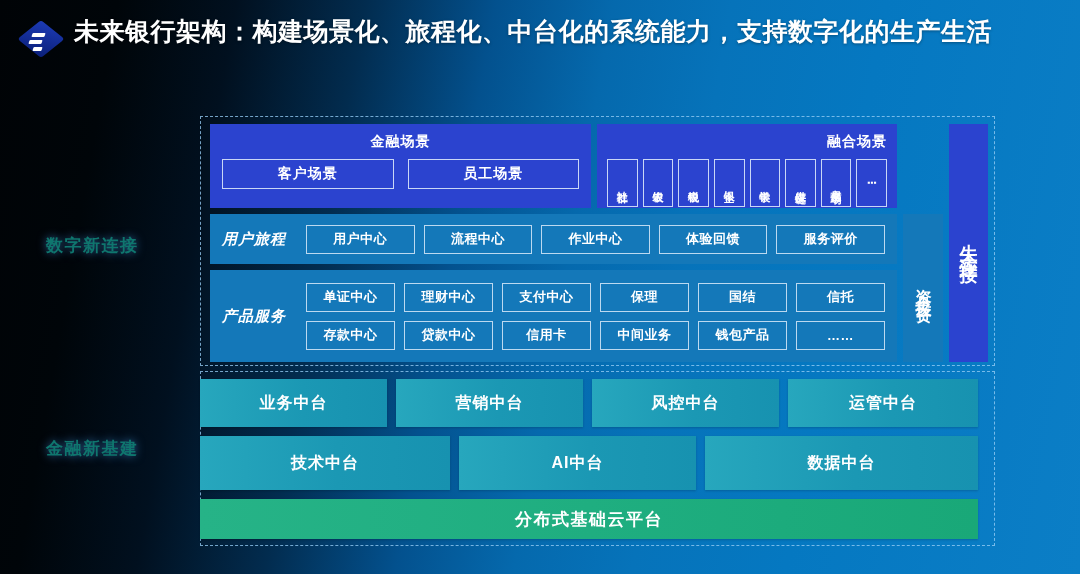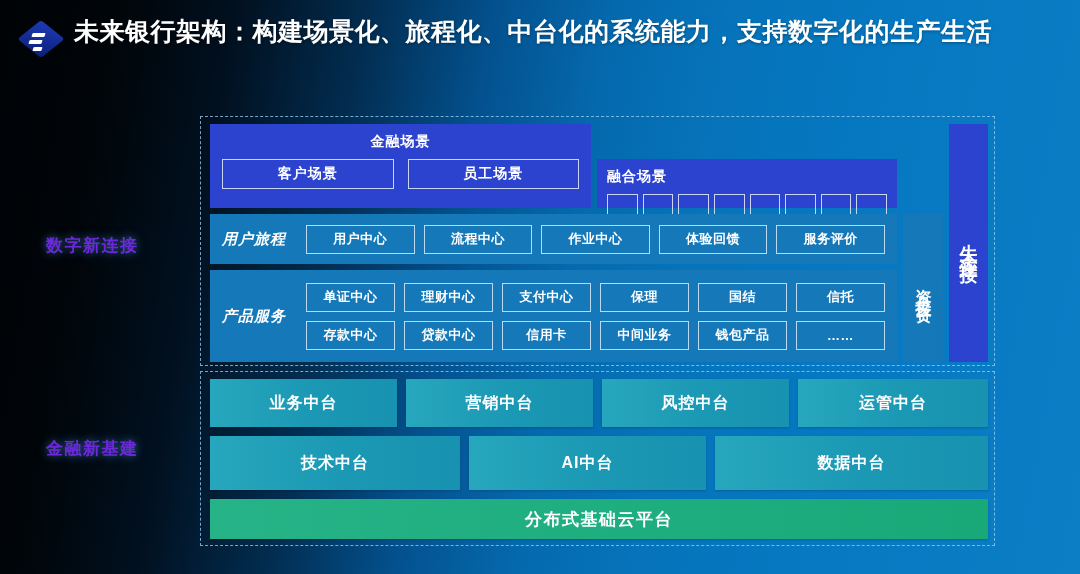--- a/index.html
+++ b/index.html
@@ -46,21 +46,21 @@
     font-weight: bold;
     line-height: 1.42;
     letter-spacing: 0.5px;
     max-width: 925px;
     text-shadow: 0 1px 3px rgba(0,0,0,.35);
   }
 
   
   .side-label {
     position: absolute;
-    color: #6d28d9;
+    color: #0f766e;
     font-size: 17px;
     font-weight: bold;
     letter-spacing: 1.5px;
     text-shadow: 0 0 10px rgba(80,170,255,.55);
     white-space: nowrap;
   }
   .side-label.upper { left: 46px; top: 234px; }
   .side-label.lower { left: 46px; top: 437px; }
 
   
@@ -83,21 +83,21 @@
   .panel-fin {
     flex: 0 0 381px;
     background: #2b43cf;
     padding: 9px 12px 0 12px;
     display: flex; flex-direction: column; align-items: center;
   }
   .panel-fus {
     flex: 1;
     background: #2b43cf;
     padding: 9px 10px 0 10px;
-    display: flex; flex-direction: column; align-items: flex-start; margin-top: 35px;
+    display: flex; flex-direction: column; align-items: flex-end;
   }
   .panel-title {
     color: #ffffff; font-size: 14px; font-weight: bold;
     letter-spacing: 1px; margin-bottom: 8px;
   }
   .fin-boxes { display: flex; gap: 14px; width: 100%; }
   .fin-box {
     flex: 1; height: 30px;
     border: 1px solid #c9d6f6;
     color: #ffffff; font-size: 14px; font-weight: bold;
@@ -149,21 +149,21 @@
   .col-eco-abs {
     position: absolute; left: 46px; top: 0; width: 39px; height: 238px;
     background: #2b43cf;
     display: flex; align-items: center; justify-content: center;
     color: #fff; font-size: 18px; font-weight: bold;
     writing-mode: vertical-rl; letter-spacing: 7px;
   }
 
   
   .lower-wrap {
-    position: absolute; left: 210px; top: 379px;
+    position: absolute; left: 200px; top: 379px;
     width: 778px; height: 160px;
     display: flex; flex-direction: column; gap: 9px;
   }
   .plat-row { display: flex; gap: 9px; }
   .plat {
     height: 48px;
     background: linear-gradient(90deg, #27a7bd 0%, #1b98b4 55%, #1792b0 100%);
     color: #ffffff; font-size: 16px; font-weight: bold;
     display: flex; align-items: center; justify-content: center;
     letter-spacing: 1px;

